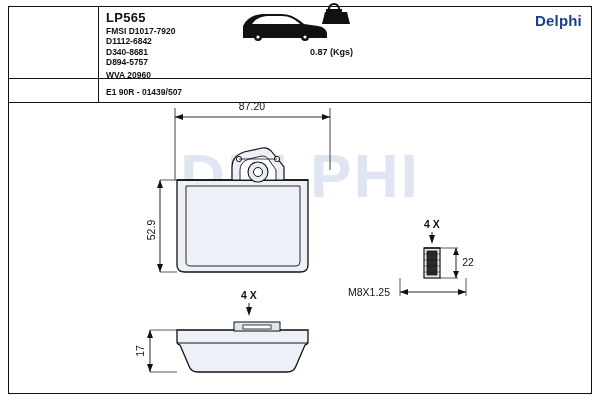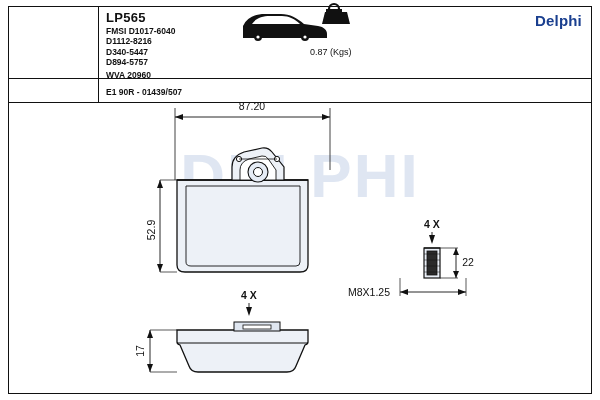--- a/index.html
+++ b/index.html
@@ -7,43 +7,43 @@
   #sheet{position:relative;width:600px;height:400px;box-sizing:border-box;}
   .frame{position:absolute;left:8px;top:6px;width:584px;height:388px;border:1px solid #111;box-sizing:border-box;}
   .brand{position:absolute;right:18px;top:12px;color:#1a3f8f;font-size:15px;font-weight:bold;letter-spacing:.2px;}
   .partno{position:absolute;left:106px;top:10px;font-size:13px;font-weight:bold;color:#111;letter-spacing:.3px;}
   .refs{position:absolute;left:106px;top:26px;font-size:8.5px;color:#111;line-height:10.4px;font-weight:bold;}
   .wva{position:absolute;left:106px;top:70px;font-size:8.5px;color:#111;font-weight:bold;}
   .ece{position:absolute;left:106px;top:87px;font-size:8.5px;color:#111;font-weight:bold;}
   .hdr-sep{position:absolute;left:9px;top:78px;width:582px;height:1px;background:#111;}
   .hdr-sep2{position:absolute;left:9px;top:102px;width:582px;height:1px;background:#111;}
   .vsep{position:absolute;left:98px;top:7px;width:1px;height:95px;background:#111;}
-  .weight{position:absolute;left:310px;top:47px;font-size:9px;color:#111;font-weight:normal;}
+  .weight{position:absolute;left:310px;top:47px;font-size:9px;color:#111;font-weight:bold;}
   .wm{position:absolute;left:0;top:140px;width:600px;text-align:center;font-size:62px;font-weight:bold;color:#dfe6f2;letter-spacing:2px;user-select:none;}
   svg{position:absolute;left:0;top:0;}
   .dim{font-size:10.5px;fill:#111;font-family:"Liberation Sans",sans-serif;}
   .dimb{font-size:10.5px;fill:#111;font-family:"Liberation Sans",sans-serif;font-weight:bold;}
 </style>
 </head>
 <body>
 
 <div id="sheet">
 
   <div class="frame"></div>
   <div class="vsep"></div>
   <div class="hdr-sep"></div>
   <div class="hdr-sep2"></div>
 
   <div class="brand">Delphi</div>
   <div class="partno">LP565</div>
 
   <div class="refs">
-    <div>FMSI D1017-6040</div>
-    <div>D1112-8216</div>
-    <div>D340-5447</div>
+    <div>FMSI D1017-7920</div>
+    <div>D1112-6842</div>
+    <div>D340-8681</div>
     <div>D894-5757</div>
   </div>
 
   <div class="wva">WVA 20960</div>
   <div class="ece">E1 90R - 01439/507</div>
   <div class="weight">0.87 (Kgs)</div>
 
   <div class="wm">DELPHI</div>
 
   <svg width="600" height="400" viewBox="0 0 600 400">

